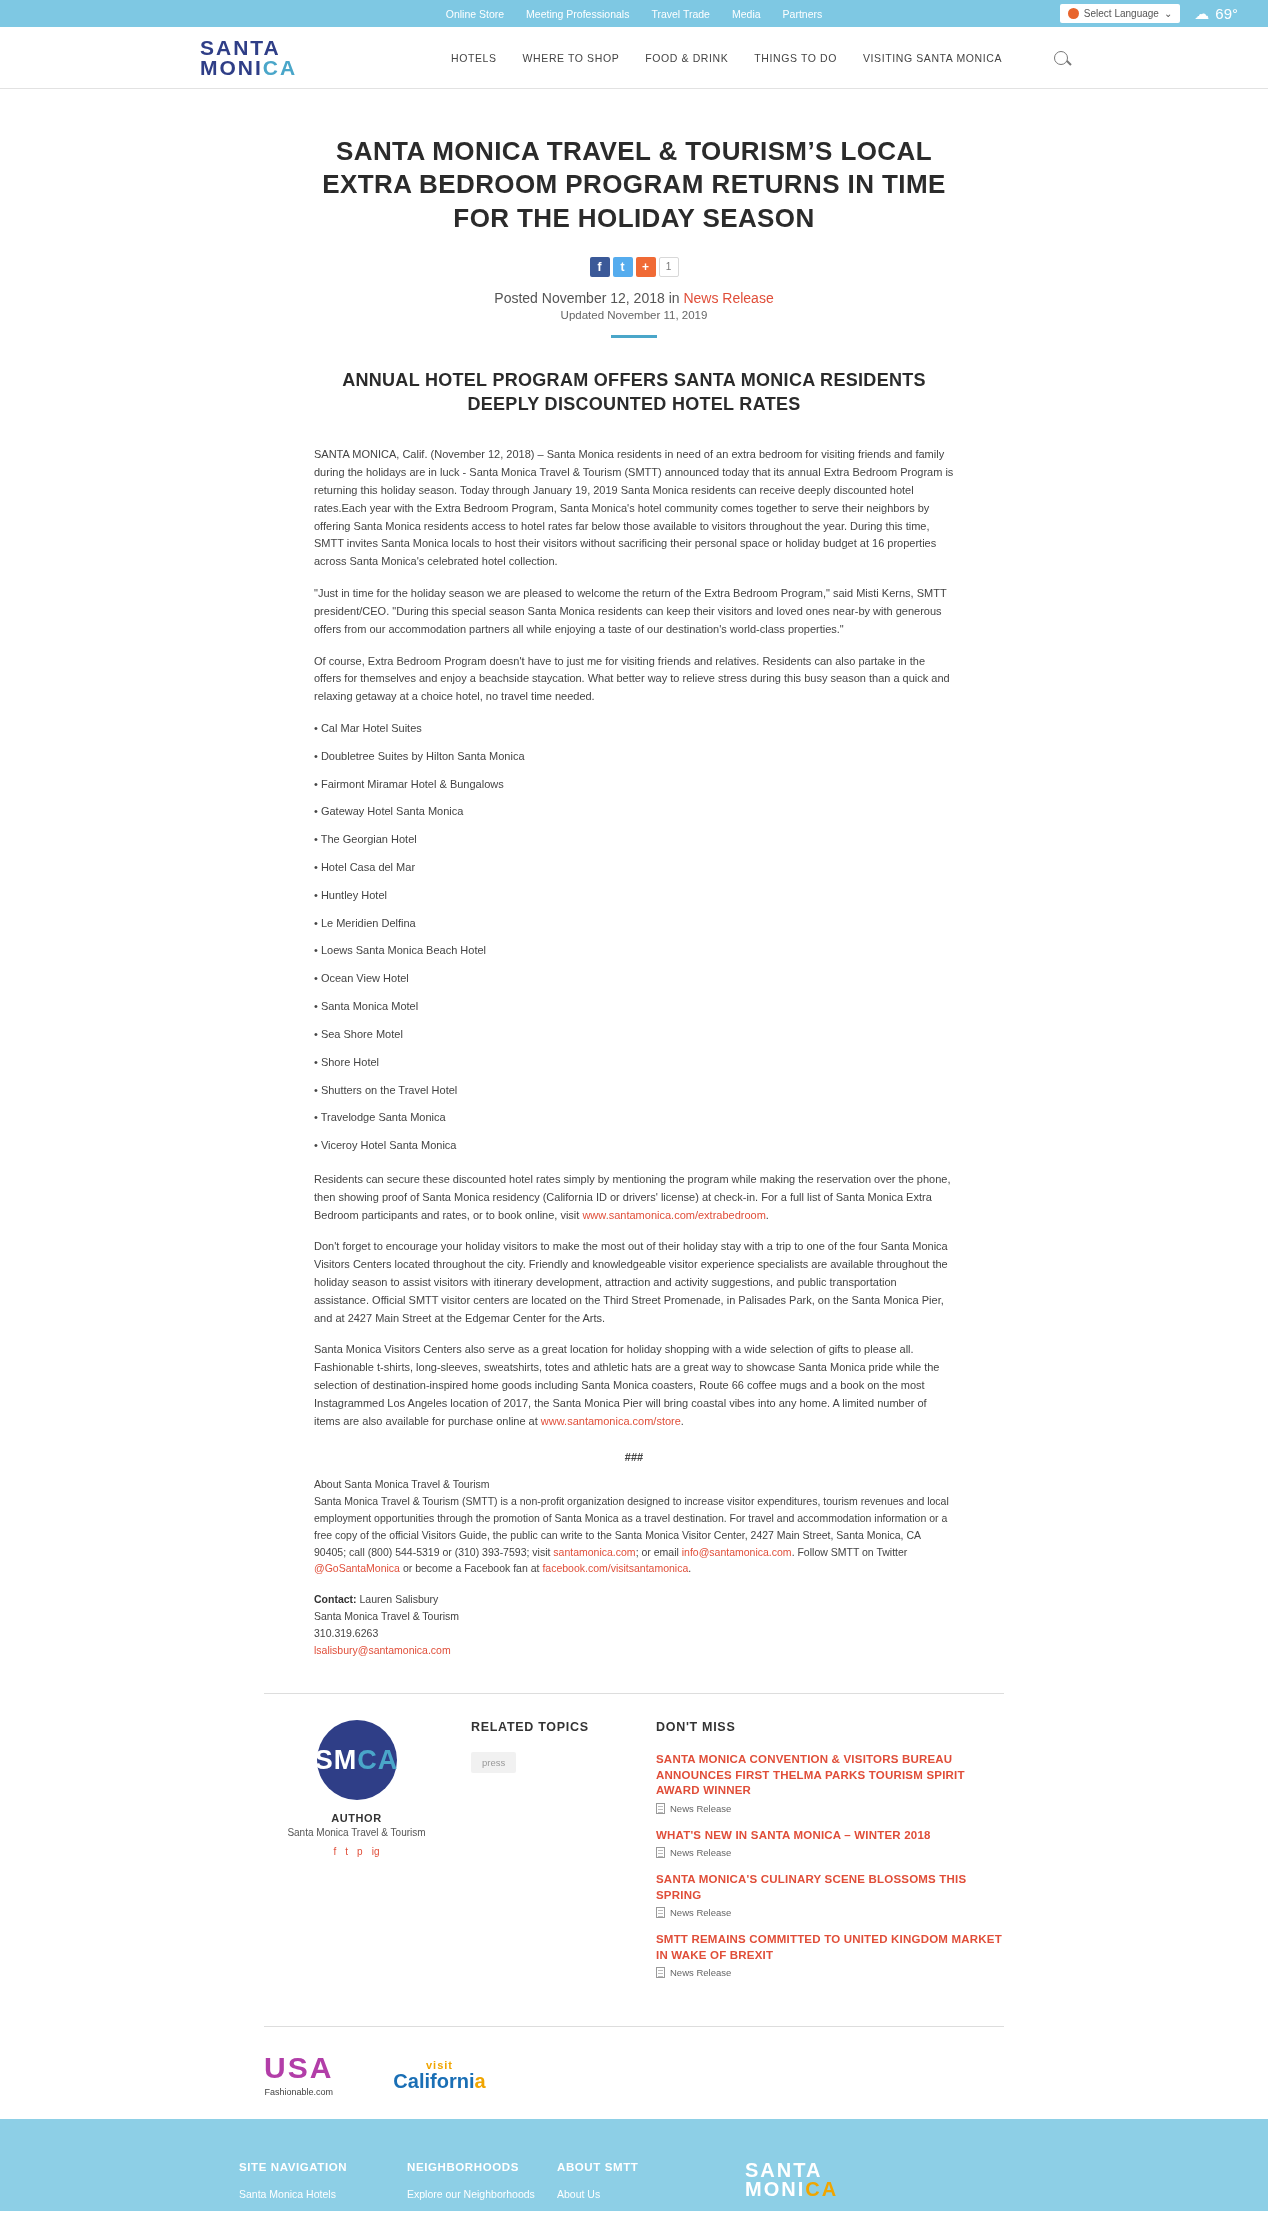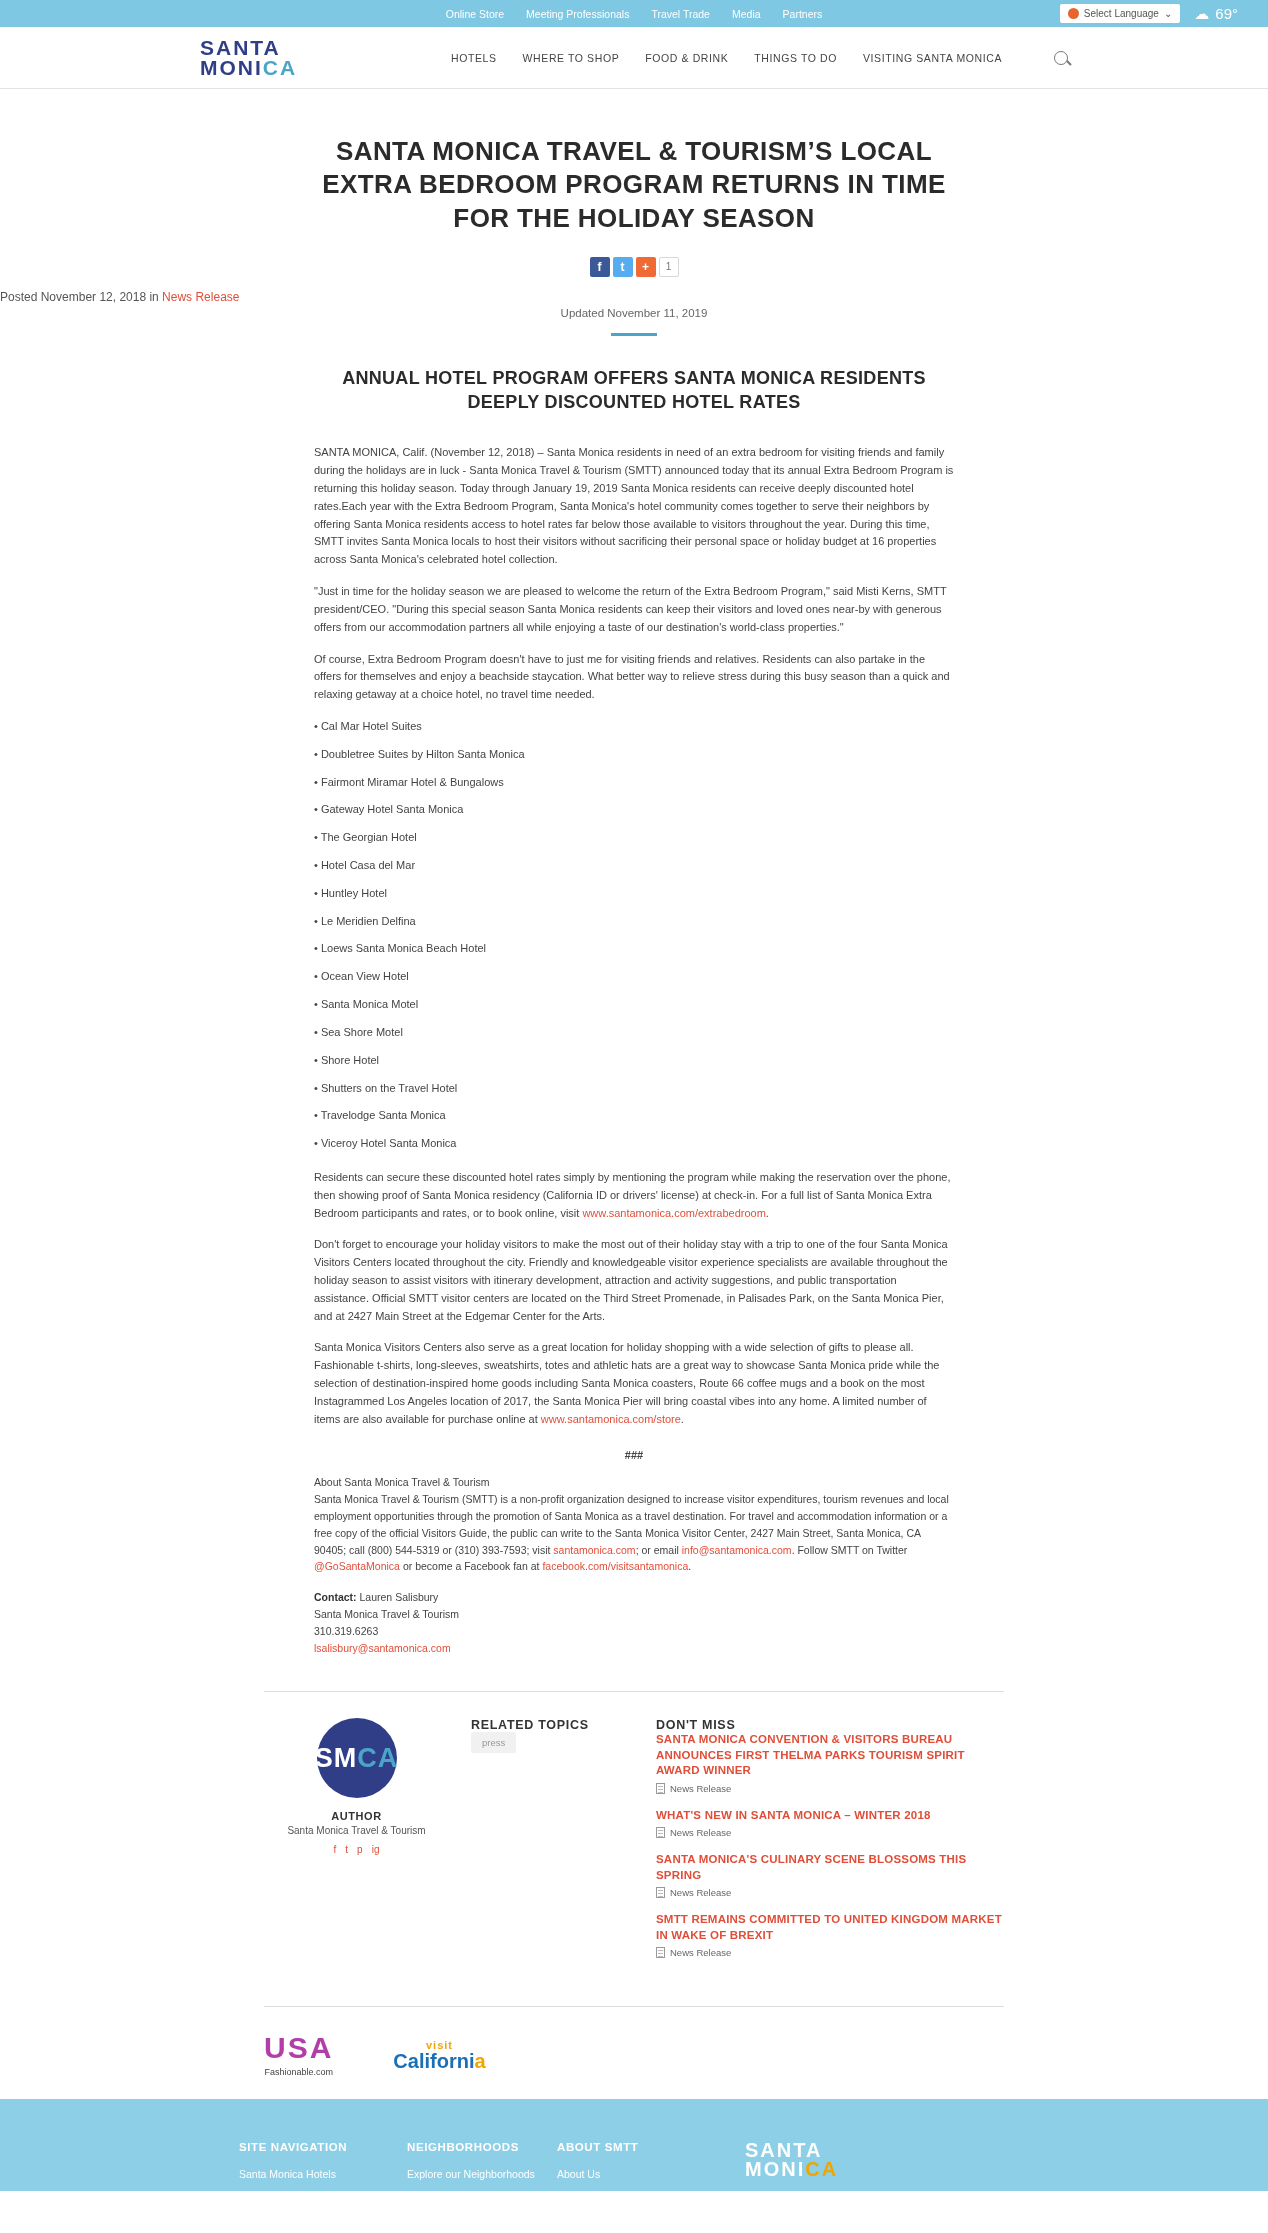--- a/index.html
+++ b/index.html
@@ -130,22 +130,22 @@
   }
   .sb-fb { background: #3b5998; }
   .sb-tw { background: #55acee; }
   .sb-plus { background: #f06a35; }
   .sb-count {
     background: #fff; border: 1px solid #d8d8d8;
     color: #777; font-size: 10px; font-weight: normal;
   }
 
   .posted-line {
-    text-align: left;
-    font-size: 12px;
+    text-align: center;
+    font-size: 14px;
     color: #555;
     margin-top: 13px;
   }
   .posted-line a { color: #e04e39; text-decoration: none; }
   .updated-line {
     text-align: center;
     font-size: 11.5px;
     color: #666;
     margin-top: 3px;
   }
@@ -208,21 +208,21 @@
   }
   .author-name { font-size: 10px; color: #555; margin-top: 3px; }
   .author-social {
     margin-top: 8px; display: flex; justify-content: center; gap: 9px;
     color: #e04e39; font-size: 10px;
   }
 
   .topics-col { width: 175px; padding-left: 22px; }
   .col-title {
     font-size: 12.5px; font-weight: bold; color: #333;
-    letter-spacing: 0.7px; 
+    letter-spacing: 0.7px; margin-bottom: 18px;
   }
   .tag-pill {
     display: inline-block;
     background: #f1f1f1;
     color: #999;
     font-size: 9.5px;
     padding: 5px 11px;
     border-radius: 2px;
   }
 

